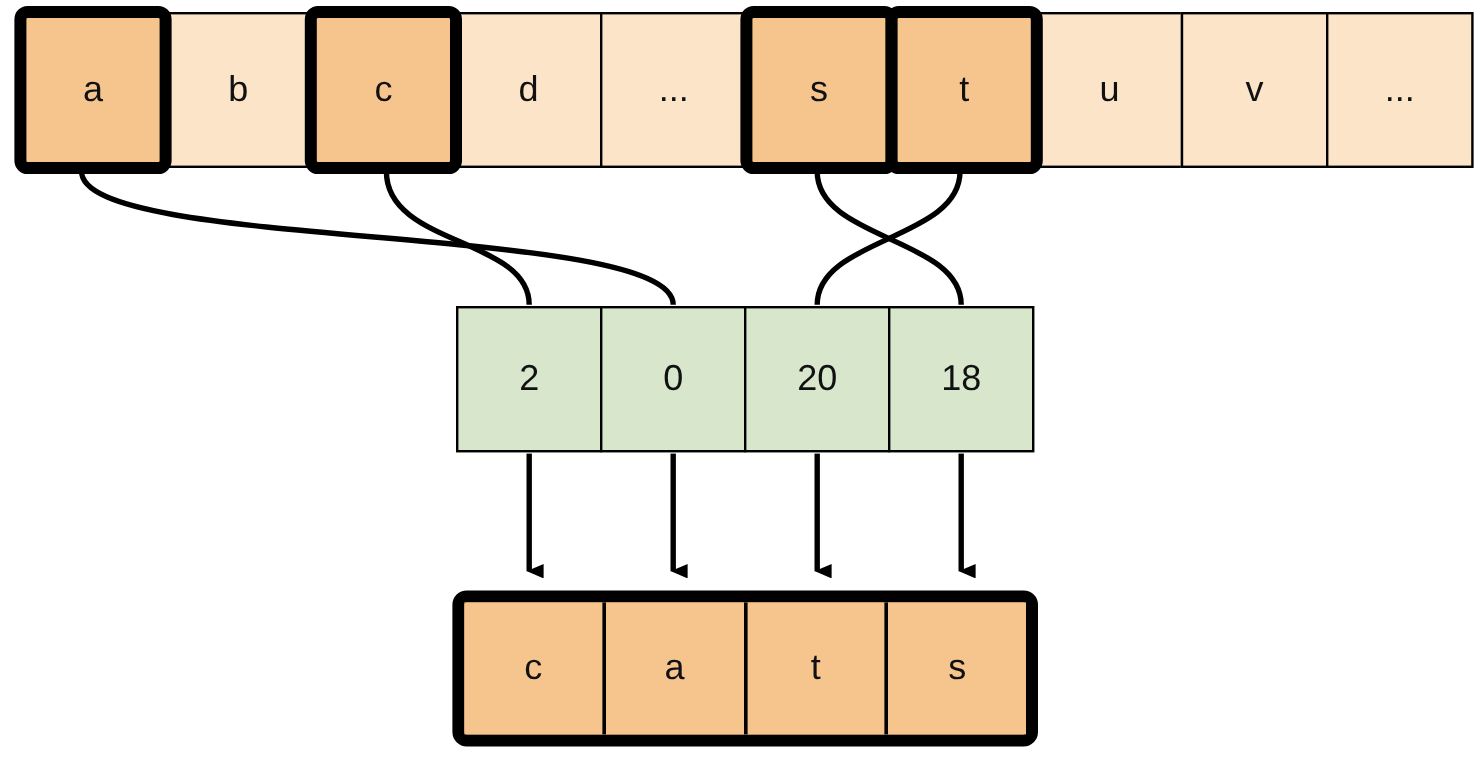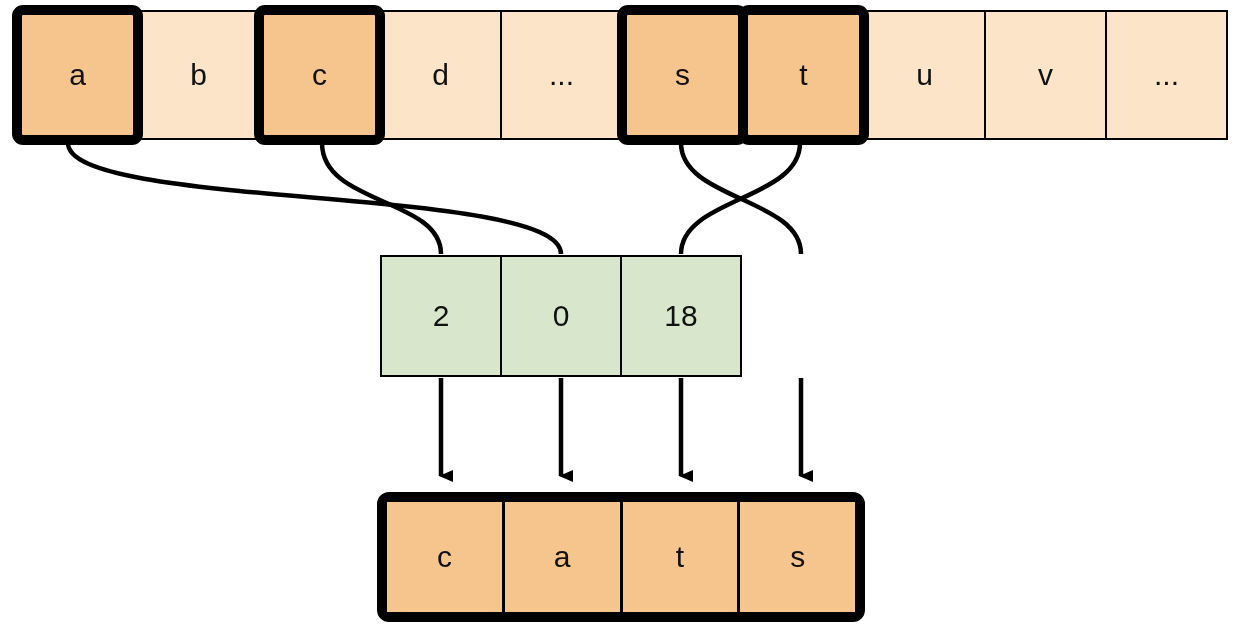--- a/index.html
+++ b/index.html
@@ -102,20 +102,23 @@
       <span>...</span>
     </div>
 
   <div class="gcell" style="left:380px">
       <span>2</span>
     </div>
   <div class="gcell" style="left:500px">
       <span>0</span>
     </div>
   <div class="gcell" style="left:620px">
+      <span>20</span>
+    </div>
+  <div class="gcell" style="left:740px">
       <span>18</span>
     </div>
 
   <div class="out-frame">
     <div class="ocell">
         <span>c</span>
       </div>
     <div class="ocell">
         <span>a</span>
       </div>

